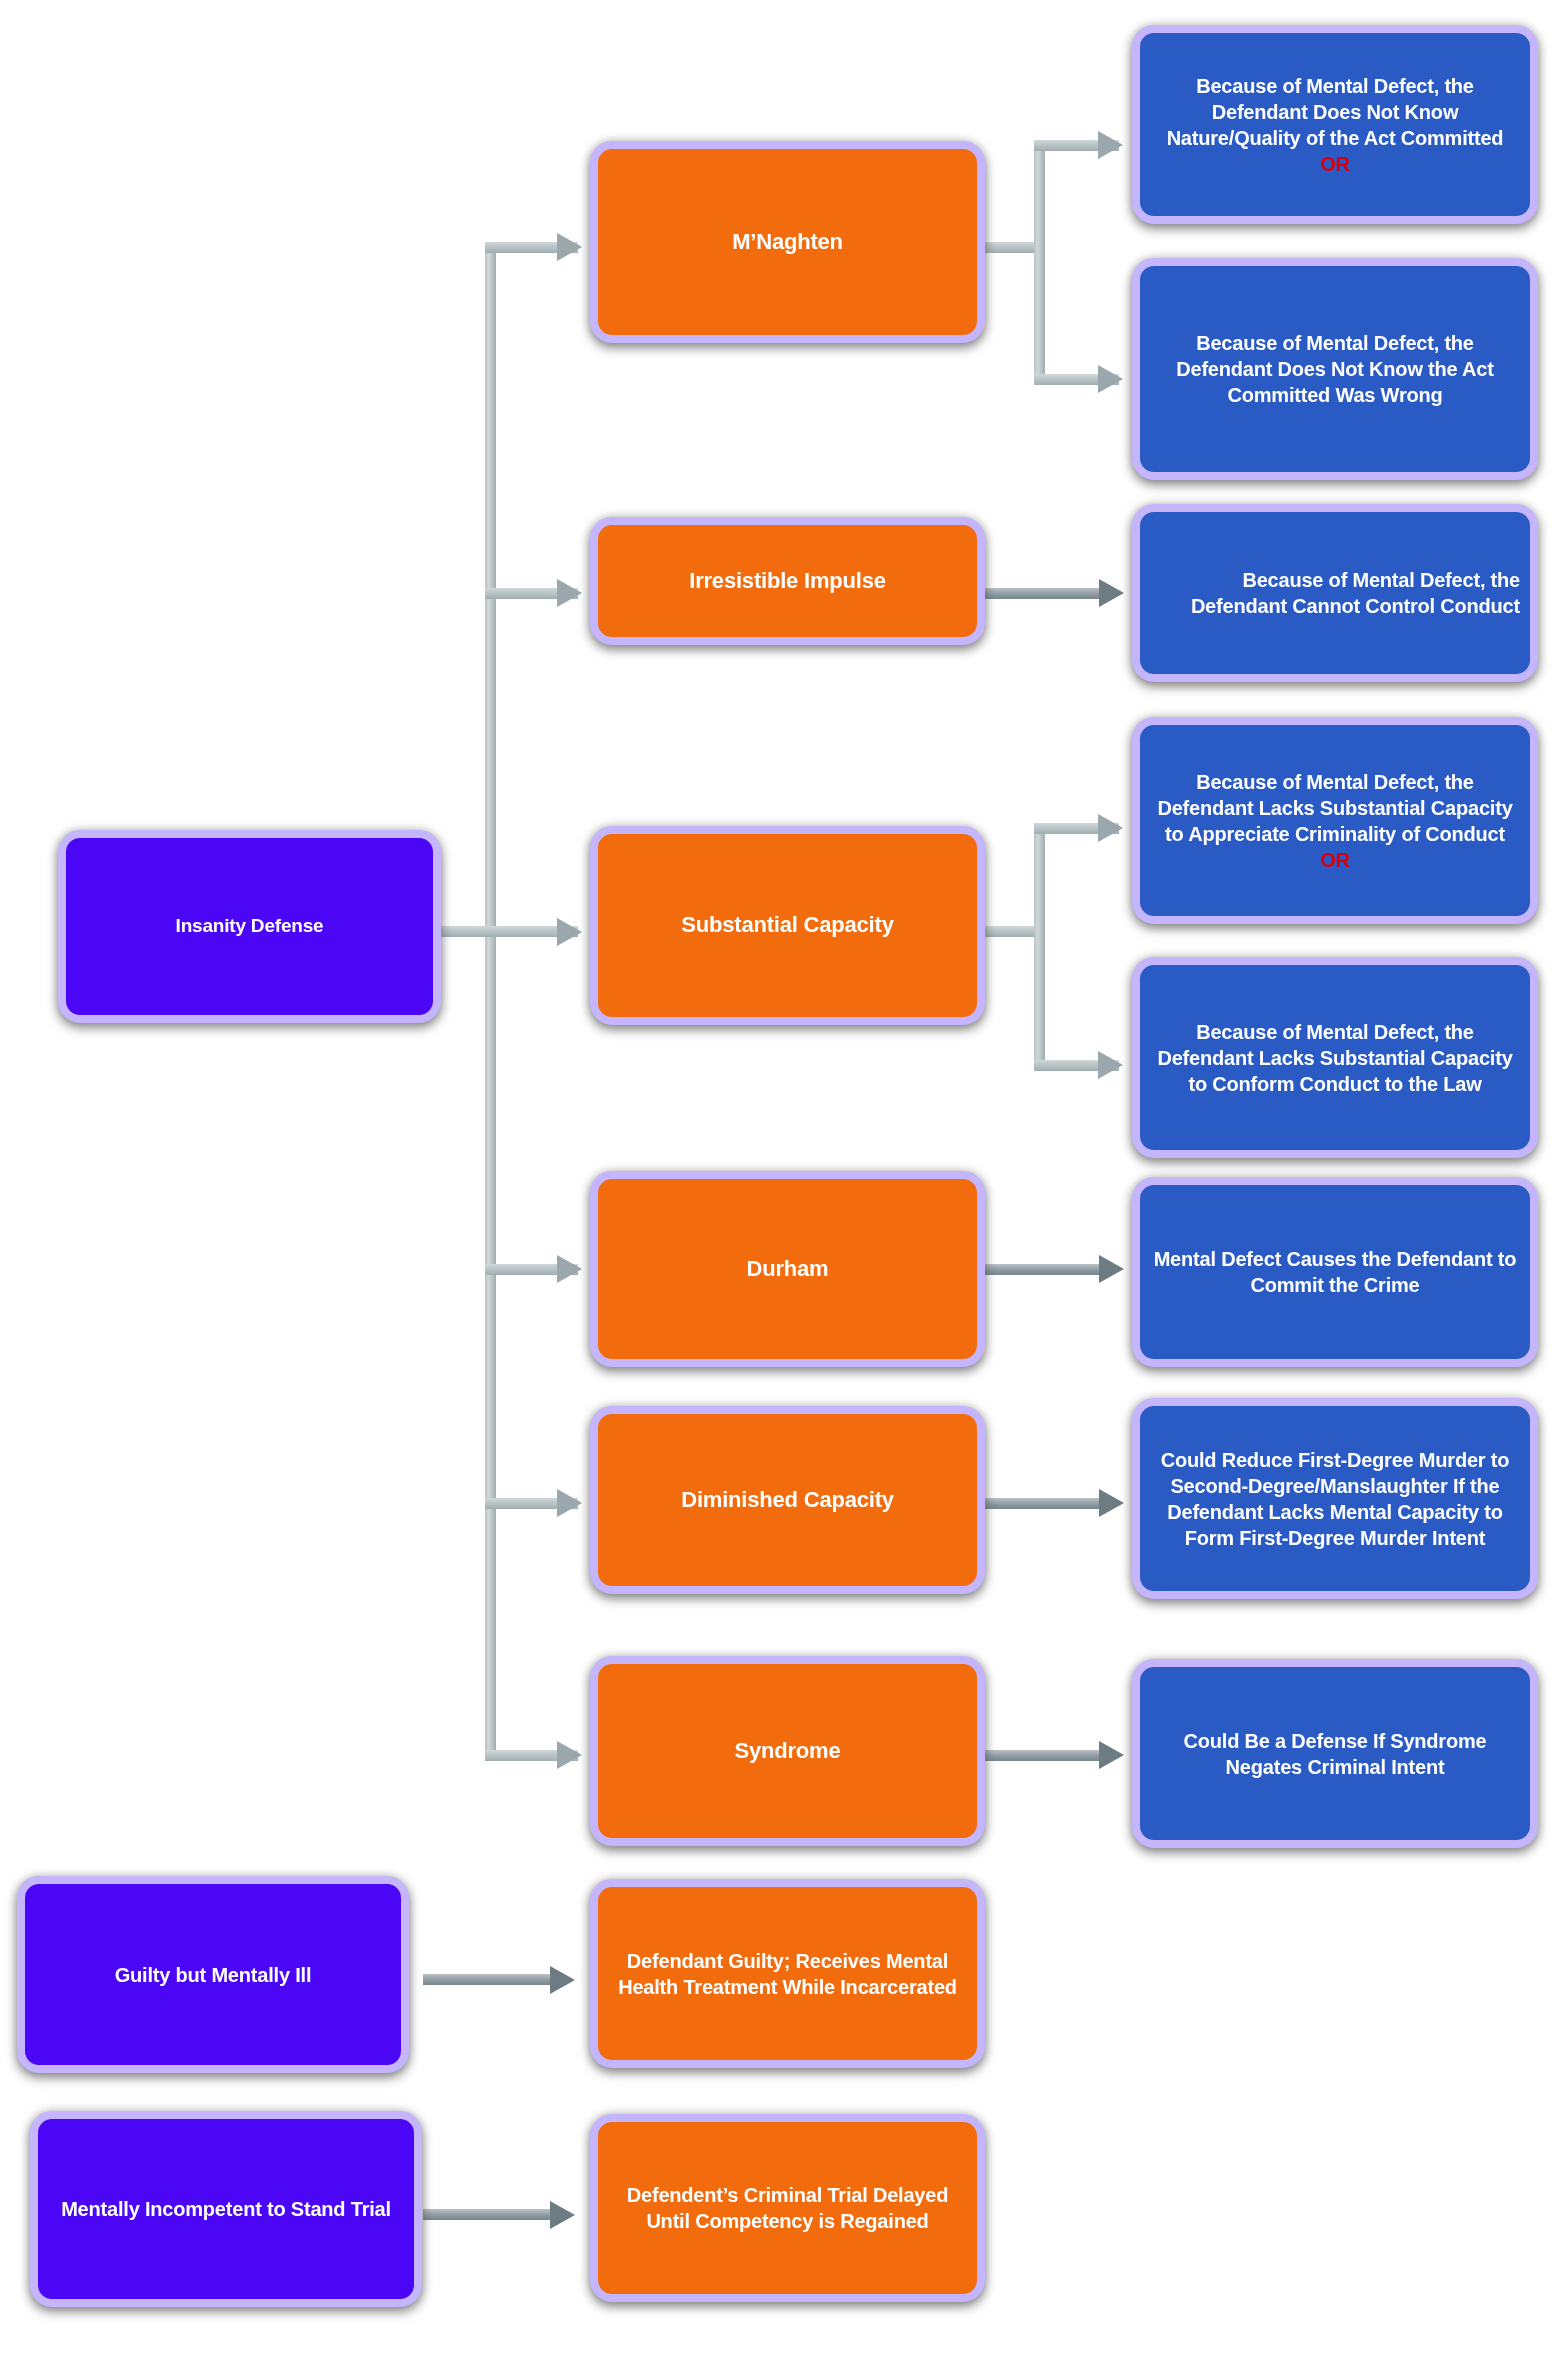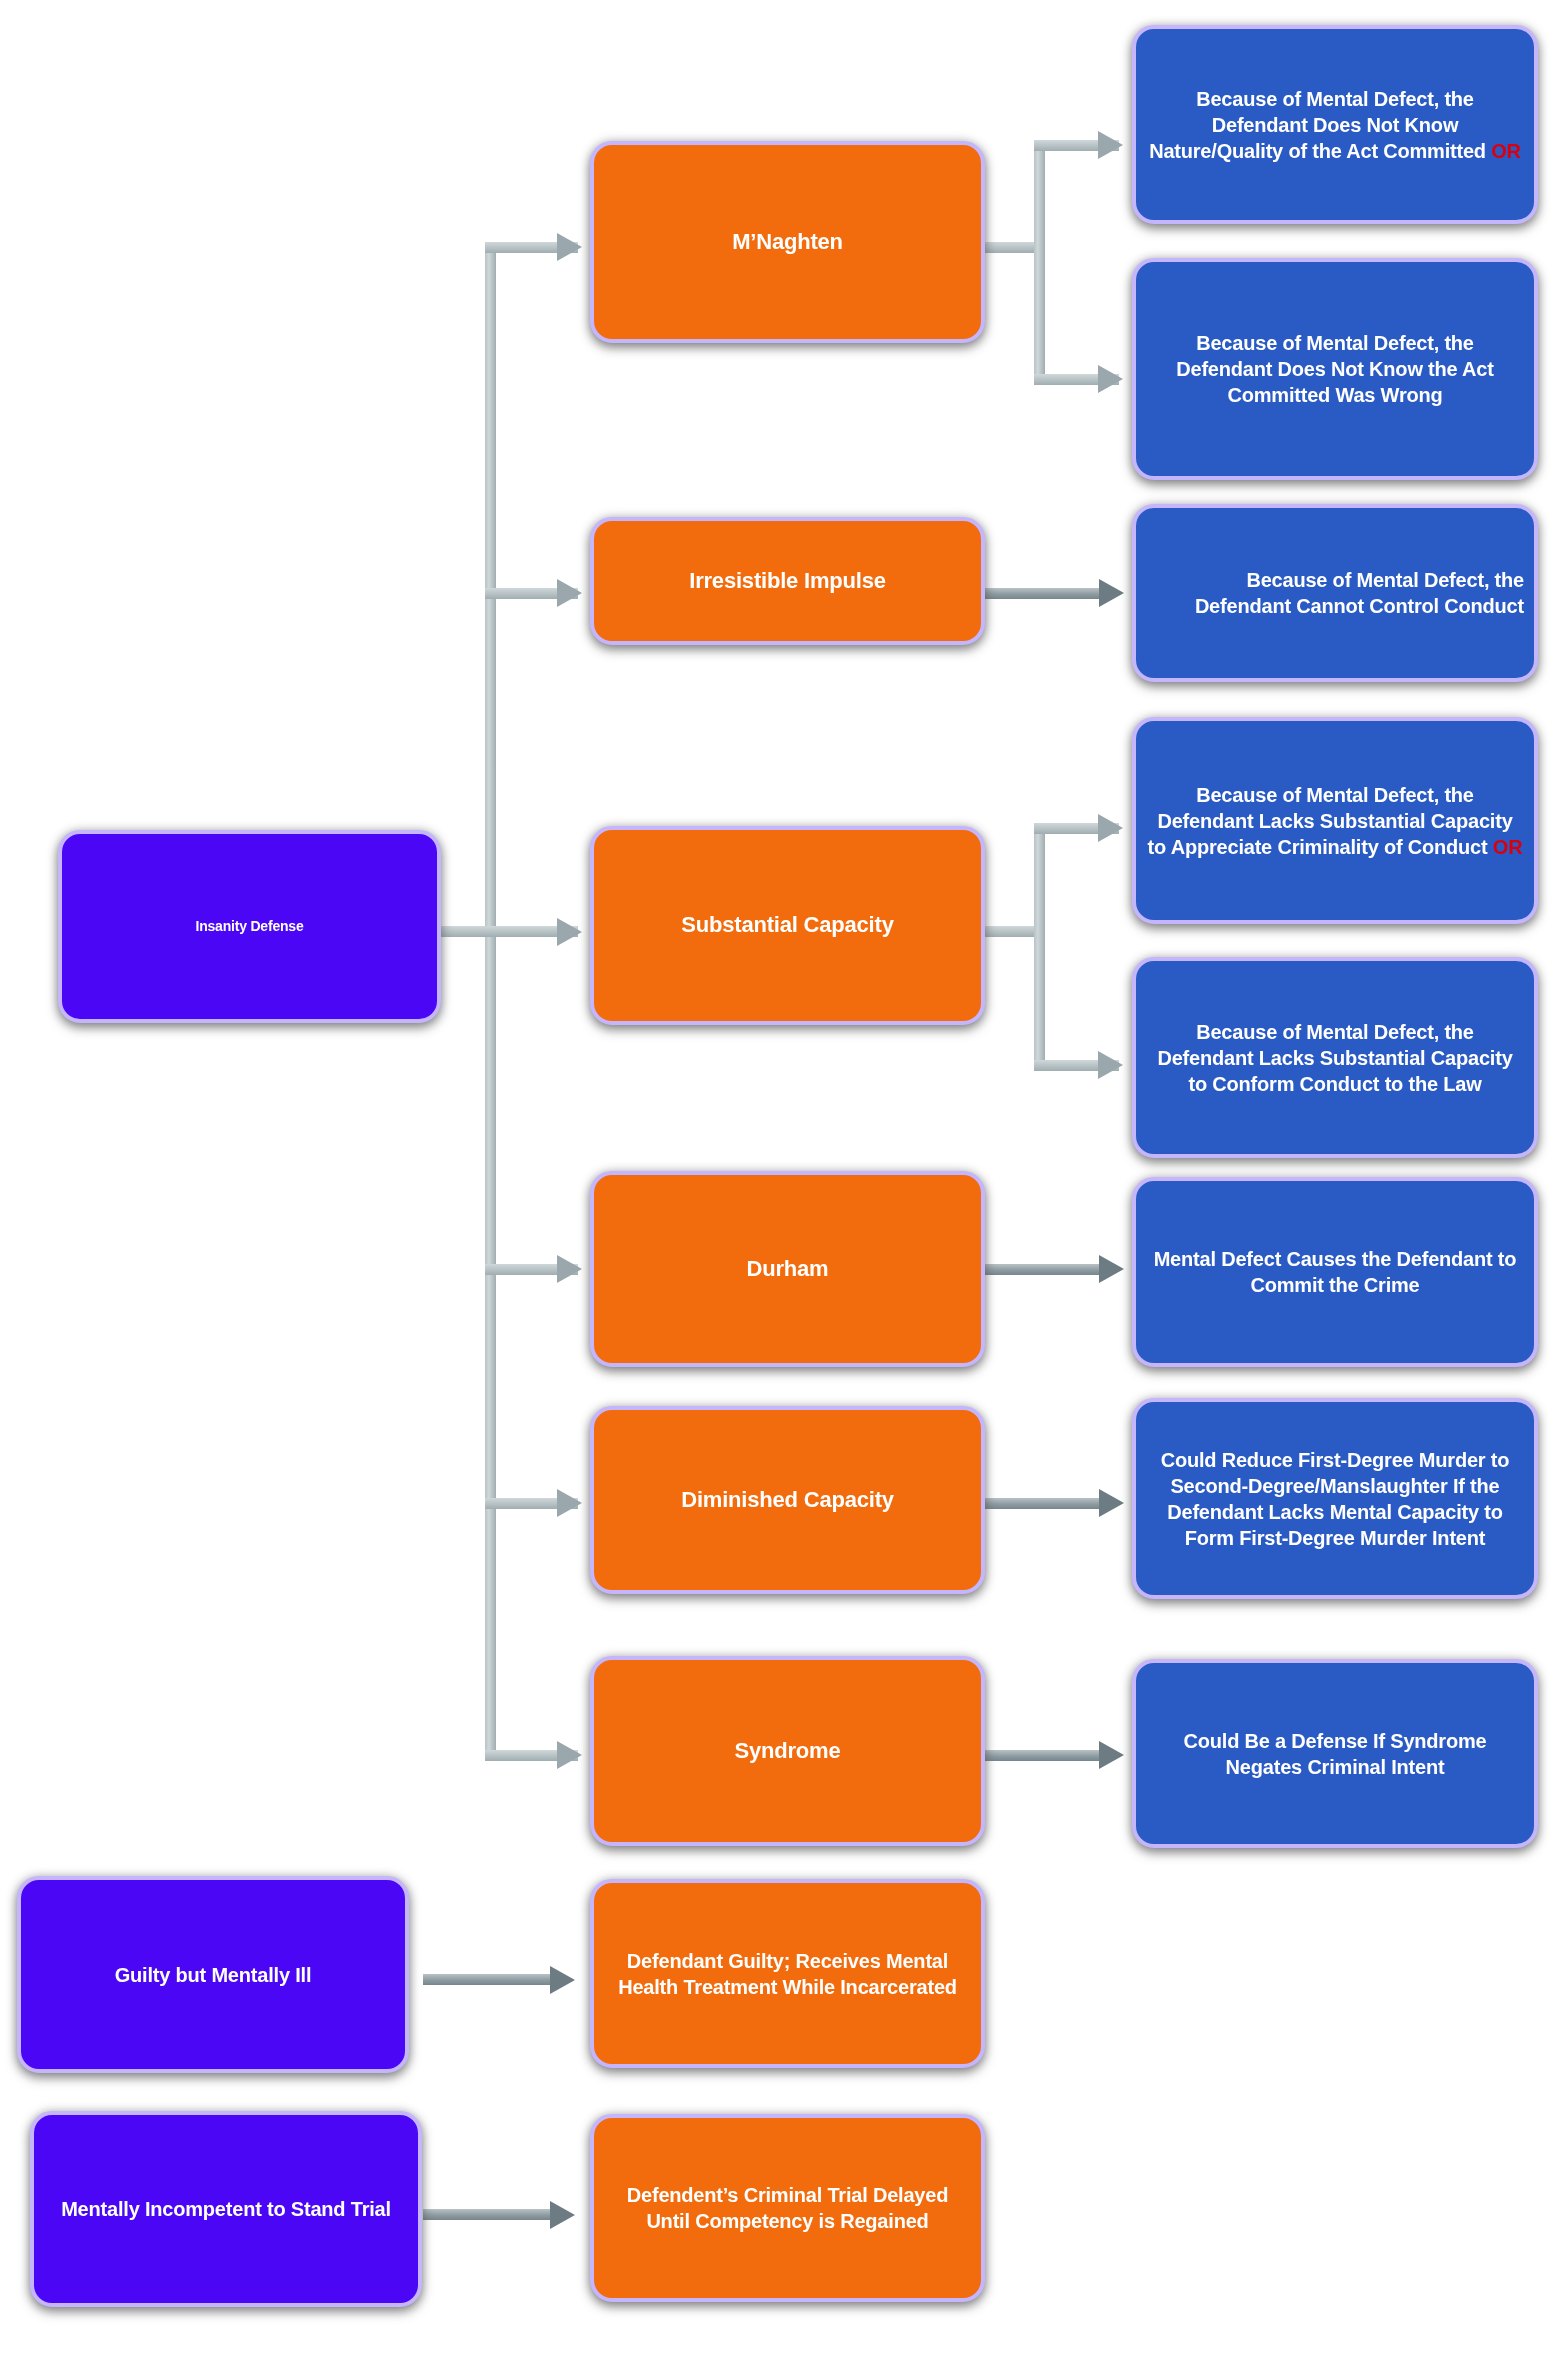--- a/index.html
+++ b/index.html
@@ -15,41 +15,41 @@
     width: 1561px;
     height: 2354px;
     background: #ffffff;
     overflow: hidden;
   }
   
   .node {
     position: absolute;
     box-sizing: border-box;
     border-radius: 22px;
-    border: 4px solid #c4b5fd;
+    border: 8px solid #c4b5fd;
     display: flex;
     align-items: center;
     justify-content: center;
     text-align: center;
     color: #ffffff;
     font-weight: bold;
     line-height: 1.30;
     letter-spacing: -0.2px;
     box-shadow: 0 5px 11px rgba(60,60,60,0.55), 0 0 9.3px rgba(130,130,130,0.45);
     z-index: 5;
   }
   .node > span {
     display: block;
     padding: 0 10px;
   }
   .node.purple { background: #4B07F5; }
   .node.orange { background: #F26C0D; margin-left: 12px; }
   .node.blue   { background: #2A5BC4; }
 
-  .node.root   { font-size: 14px; justify-content: center; }
+  .node.root   { font-size: 19px; justify-content: center; }
   .node.stage  { font-size: 22px; }
   .node.leaf   { font-size: 20px; }
   .node.small  { font-size: 20px; }
 
   .or-token { color: #D9000D; }
   
   .vline {
     position: absolute;
     width: 11px;
     background: linear-gradient(to right, #b9c3c6 0%, #cfd7d9 35%, #9fadb1 100%);

